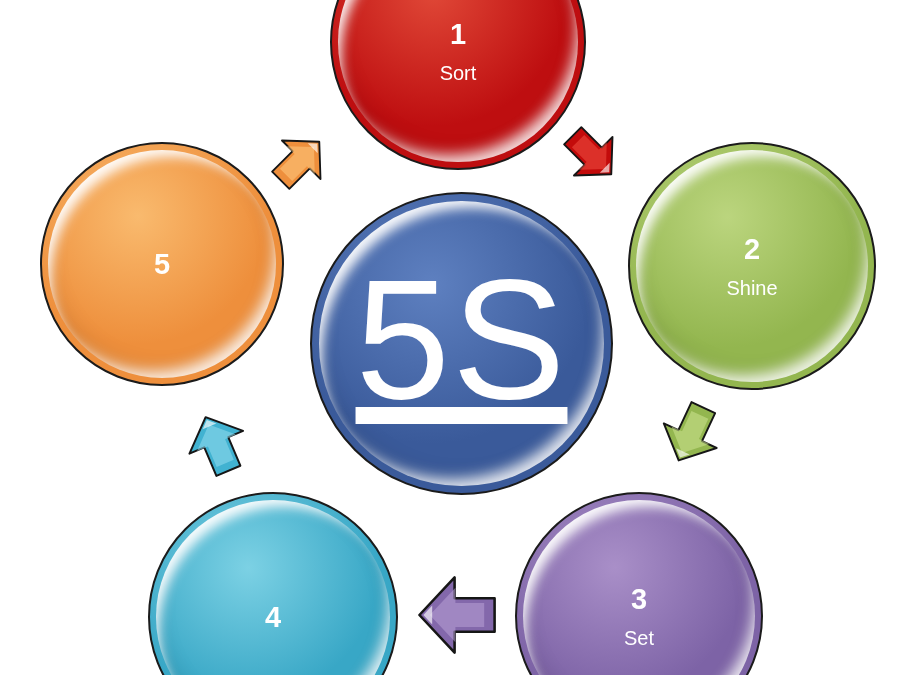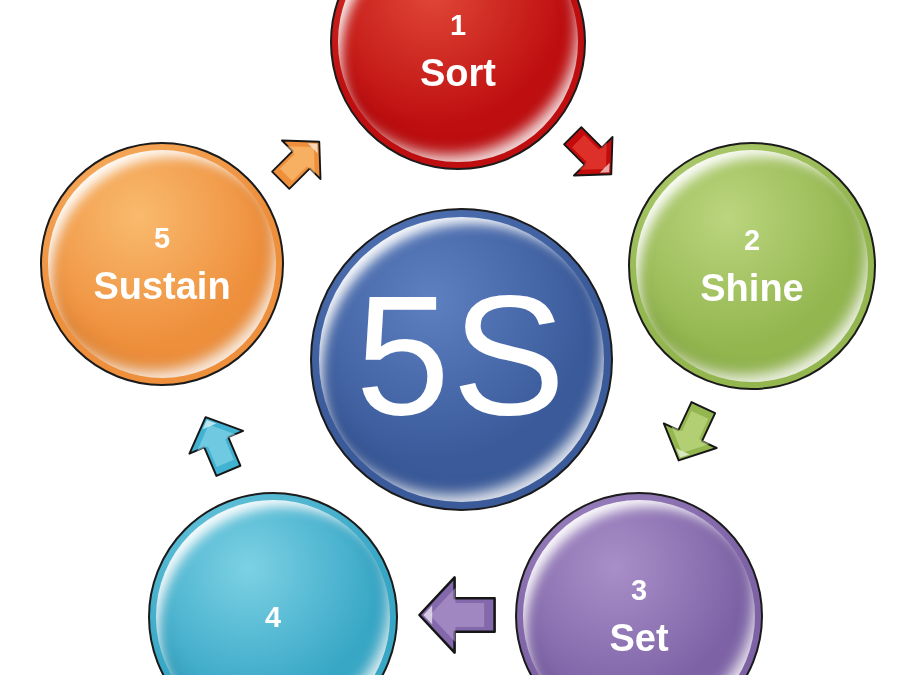--- a/index.html
+++ b/index.html
@@ -32,31 +32,32 @@
     position: absolute;
     inset: 2.5%;
     border-radius: 50%;
     pointer-events: none;
     box-shadow:
       inset 10px 14px 12px -7px rgba(255,255,255,0.95),
       inset -10px -16px 14px -9px rgba(255,255,255,0.85),
       inset 0 -8px 22px rgba(0,0,0,0.10);
   }
   .circle .num  { font-size: 29px; font-weight: bold; line-height: 1; z-index: 1; }
-  .circle .lbl  { font-size: 38px; font-weight: bold; line-height: 1; z-index: 1; }
+  .circle .lbl  { font-size: 20px; font-weight: normal; line-height: 1; z-index: 1; }
 
   #c-sort        { left: 330px; top: -86px; width: 256px; height: 256px; padding-top: 18px; }
   #c-shine       { left: 628px; top: 142px; width: 248px; height: 248px; }
   #c-set         { left: 515px; top: 492px; width: 248px; height: 248px; }
   #c-standardize { left: 148px; top: 492px; width: 250px; height: 250px; }
   #c-sustain     { left:  40px; top: 142px; width: 244px; height: 244px; }
 
   #c-hub {
-    left: 310px; top: 208px; width: 303px; height: 303px;
+    left: 310px; top: 192px; width: 303px; height: 303px;
     gap: 0;
+    text-decoration: underline;
   }
   #c-hub .hub-label {
     font-size: 170px;
     font-weight: 400;
     line-height: 1;
     letter-spacing: 2px;
     z-index: 1;
     margin-top: -10px;
   }
 
@@ -91,21 +92,20 @@
     <div class="num">3</div>
     <div class="lbl">Set</div>
   </div>
 
   <div class="circle" id="c-standardize" style="--c: #38A7C6; --cl: #7CD1E4;">
     <div class="num">4</div>
   </div>
 
   <div class="circle" id="c-sustain" style="--c: #EE8F3C; --cl: #F9BA6E;">
     <div class="num">5</div>
-    <div class="lbl">Sustain</div>
   </div>
 
   <div class="circle" id="c-hub" style="--c: #3A5A9A; --cl: #5E80C0;">
     <div class="hub-label">5S</div>
   </div>
 
   <svg class="arrow" id="a-sustain-sort" viewBox="0 0 100 100" style="--c: #EE8F3C; --cl: #FFCB80;">
     <polygon class="arr-body" points="50,3 97,47 71,47 71,97 29,97 29,47 3,47"></polygon>
     <polygon class="arr-gloss" points="50,16 84,48 65,48 65,84 35,84 35,48 16,48"></polygon>
     <polygon class="arr-shine" points="50,8 62,19 38,19"></polygon>

